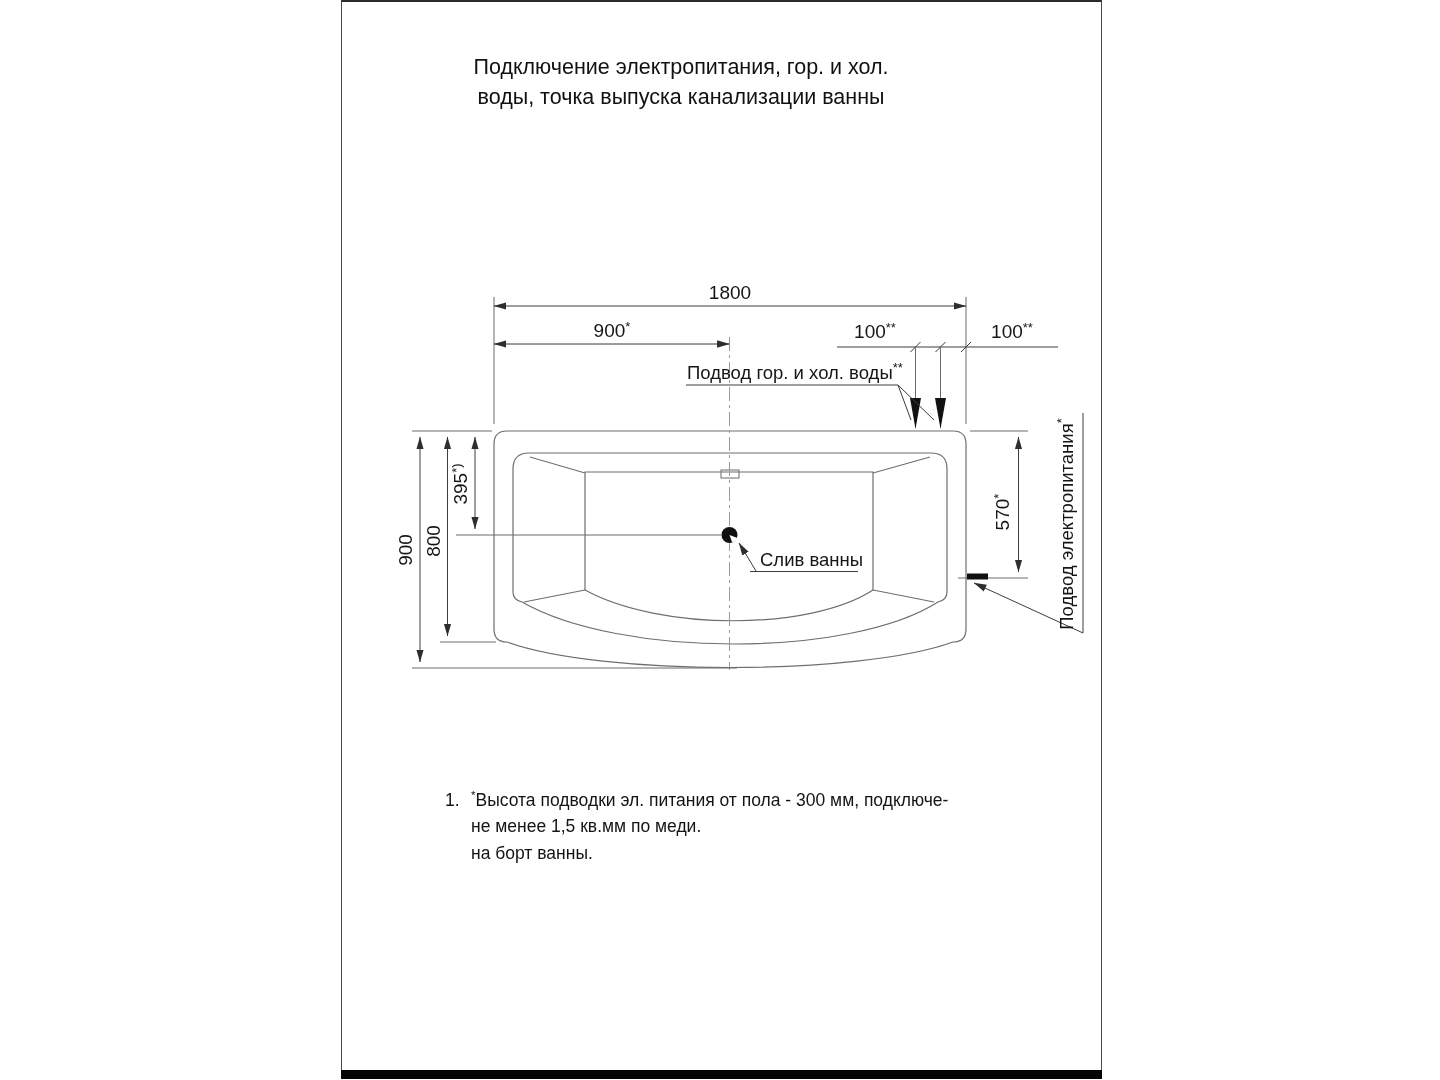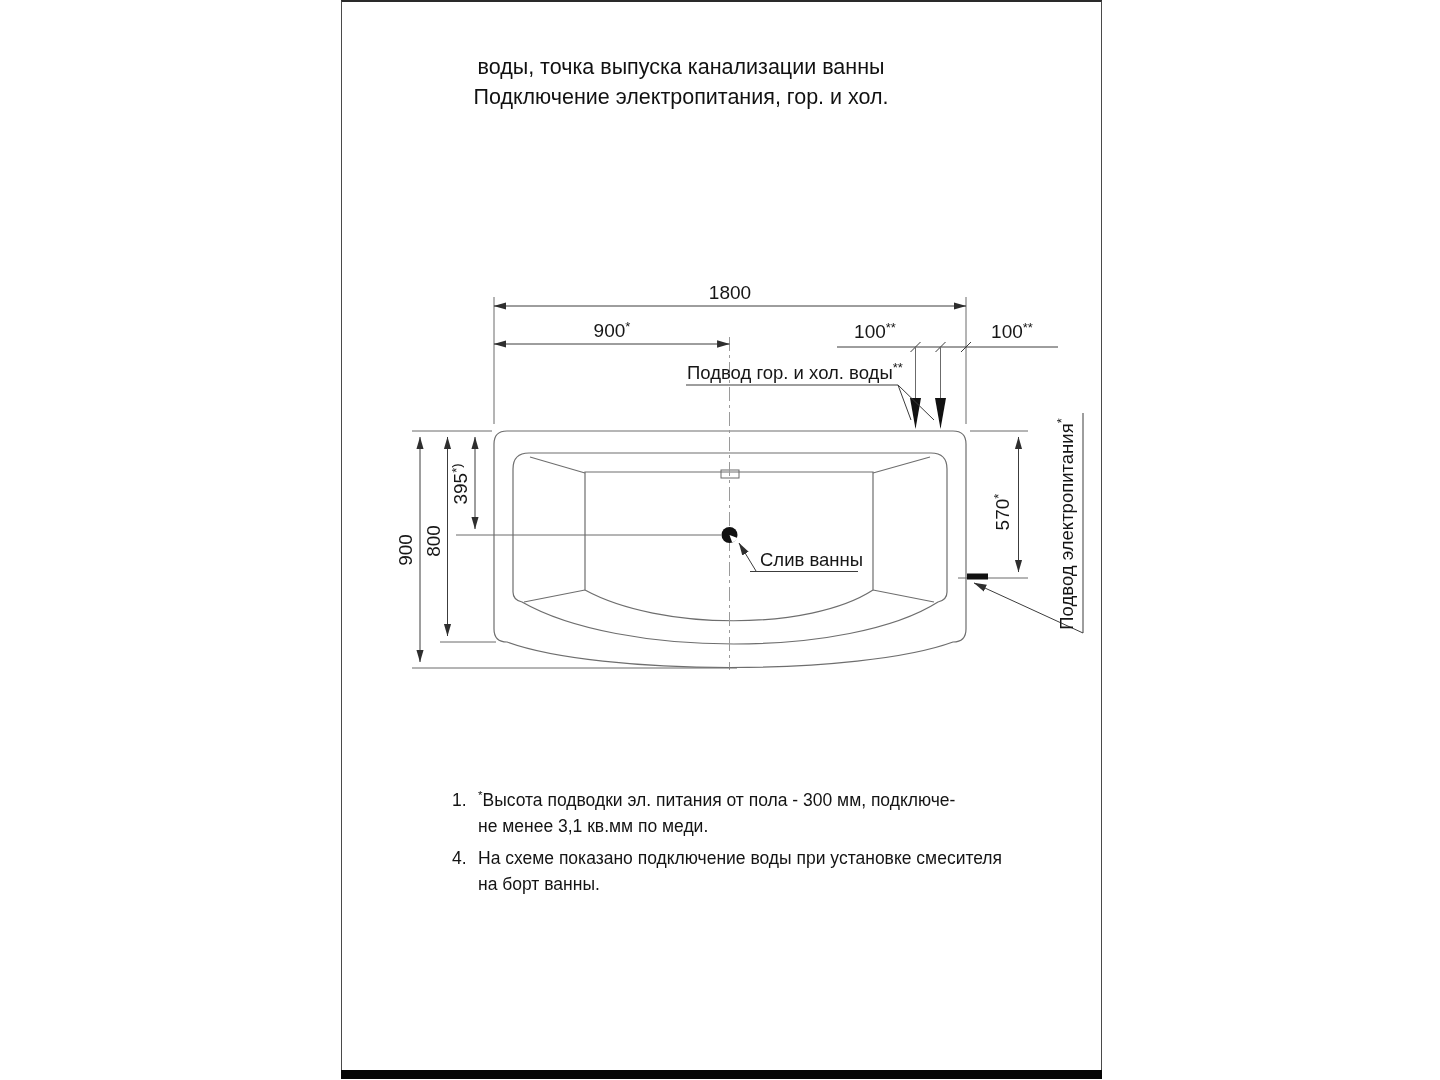--- a/index.html
+++ b/index.html
@@ -26,37 +26,36 @@
   .lbltxt{font-size:18.5px;}
   .sup{font-size:13px;}
   .thin{stroke:#6b6b6b;stroke-width:1;fill:none;}
   .tub{stroke:#6e6e6e;stroke-width:1.2;fill:none;}
   .dim{stroke:#3c3c3c;stroke-width:1;fill:none;}
   .ext{stroke:#6b6b6b;stroke-width:1;fill:none;}
   .cl{stroke:#9a9a9a;stroke-width:1;fill:none;stroke-dasharray:14 4 3 4;}
   .notes{
     position:absolute;left:445px;top:782px;font-size:17.5px;line-height:26.5px;color:#141414;
     width:600px;
-    margin-left:7px;
   }
   .nline{white-space:nowrap;}
   .nnum{display:inline-block;width:26px;}
   .cont{padding-left:26px;}
   .notes sup{font-size:11.5px;}
 </style>
 </head>
 <body>
 
 <div id="stage">
   <div id="sheet"></div>
   <div id="sheet-footer"></div>
 
   <div class="title-block">
+    <div>Подключение электропитания, гор. и хол.</div>
     <div>воды, точка выпуска канализации ванны</div>
-    <div>Подключение электропитания, гор. и хол.</div>
   </div>
 
   <svg width="1440" height="1080" viewBox="0 0 1440 1080">
     <defs>
       <marker id="arr" viewBox="0 0 12 8" refX="11.5" refY="4" markerWidth="13" markerHeight="9" orient="auto-start-reverse" markerUnits="userSpaceOnUse">
         <path d="M11.8,4 L0,0.6 L0,7.4 Z" fill="#2e2e2e"></path>
       </marker>
     </defs>
 
     <g>
@@ -141,17 +140,16 @@
 
       <rect x="967" y="573.5" width="21" height="6" fill="#111111"></rect>
       <line class="dim" x1="1083" y1="413" x2="1083" y2="633"></line>
       <line class="dim" x1="1083" y1="633" x2="974" y2="583" marker-end="url(#arr)"></line>
       <text class="lbltxt" transform="translate(1073,524) rotate(-90)" text-anchor="middle"><tspan>Подвод электропитания</tspan><tspan class="sup" dy="-7">*</tspan></text>
     </g>
   </svg>
 
   <div class="notes">
     <div class="nline"><span class="nnum">1.</span><sup>*</sup><span>Высота подводки эл. питания от пола - 300 мм, подключе-</span></div>
-    <div class="nline cont">не менее 3,1 кв.мм по меди.</div>
-    <div class="nline"><span class="nnum">4.</span><sup></sup><span>На схеме показано подключение воды при установке смесителя</span></div>
+    <div class="nline cont">не менее 1,5 кв.мм по меди.</div>
     <div class="nline cont">на борт ванны.</div>
   </div>
 </div>
 
 </body></html>

